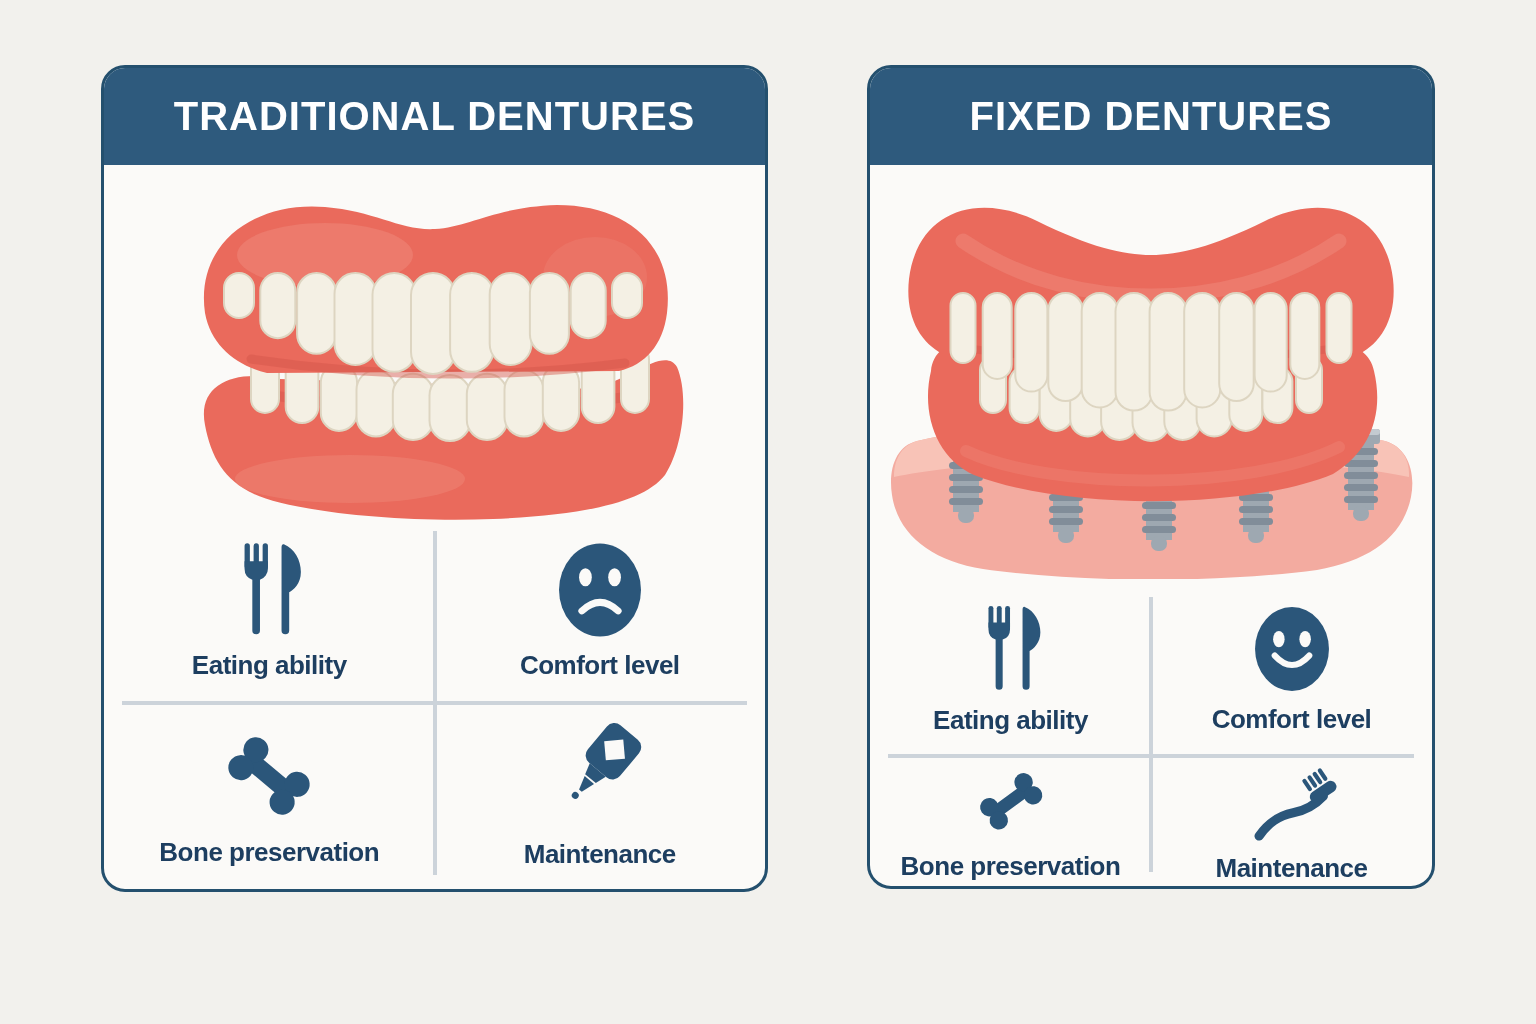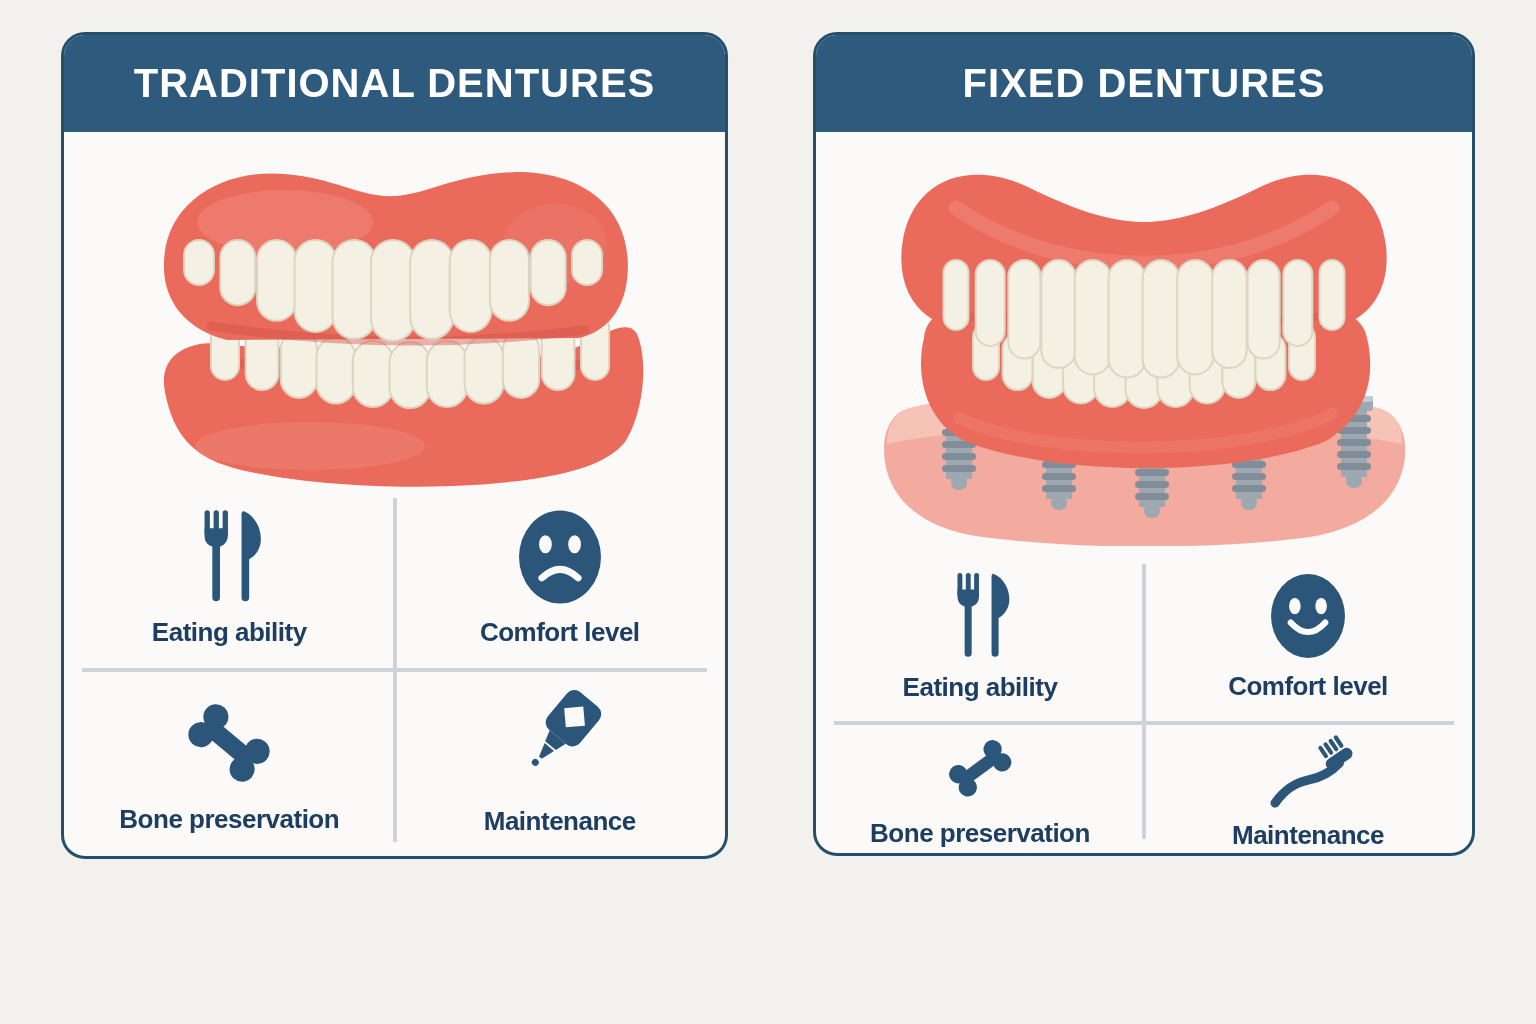--- a/index.html
+++ b/index.html
@@ -9,26 +9,26 @@
   *{box-sizing:border-box}
   html,body{margin:0;padding:0}
   body{
     width:1536px;height:1024px;overflow:hidden;background:var(--bg);
     font-family:"Liberation Sans", sans-serif;
   }
   .title{
     text-align:center;margin:32px 0 0;color:var(--title);
     font-size:66px;font-weight:700;letter-spacing:-2px;line-height:1.1;
   }
-  .cards{display:flex;justify-content:space-between;align-items:flex-start;padding:0 61px;margin-top:32px}
+  .cards{display:flex;justify-content:space-between;align-items:flex-start;padding:0 101px;margin-top:65px}
   .card{
     width:667px;background:var(--cardbg);border:3px solid var(--border);
     border-radius:24px;overflow:hidden;
   }
-  .card.fixed{width:662px}
+  .card.fixed{width:568px}
   .card-header{height:97px;background:var(--header);display:flex;align-items:center;justify-content:center}
   .card-header-label{color:var(--headertext);font-size:40px;font-weight:700;letter-spacing:1px}
   .illustration-wrap{display:flex;justify-content:center;align-items:flex-start}
   .card.traditional .illustration-wrap{height:352px}
   .card.fixed .illustration-wrap{height:418px}
   .card.traditional .illustration-wrap svg{margin-top:8px}
   .card.fixed .illustration-wrap svg{margin-top:14px}
   .features{position:relative;display:grid;grid-template-columns:1fr 1fr;grid-template-rows:1fr 1fr}
   .card.traditional .features{height:372px}
   .card.fixed .features{height:303px;grid-template-rows:57% 43%}

